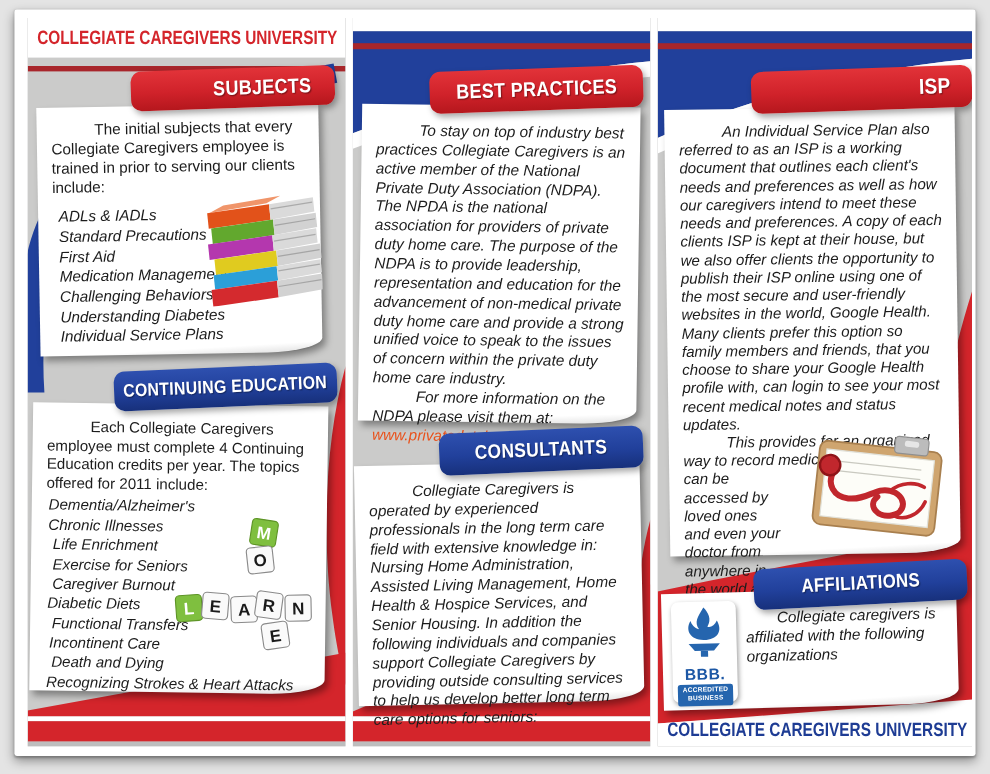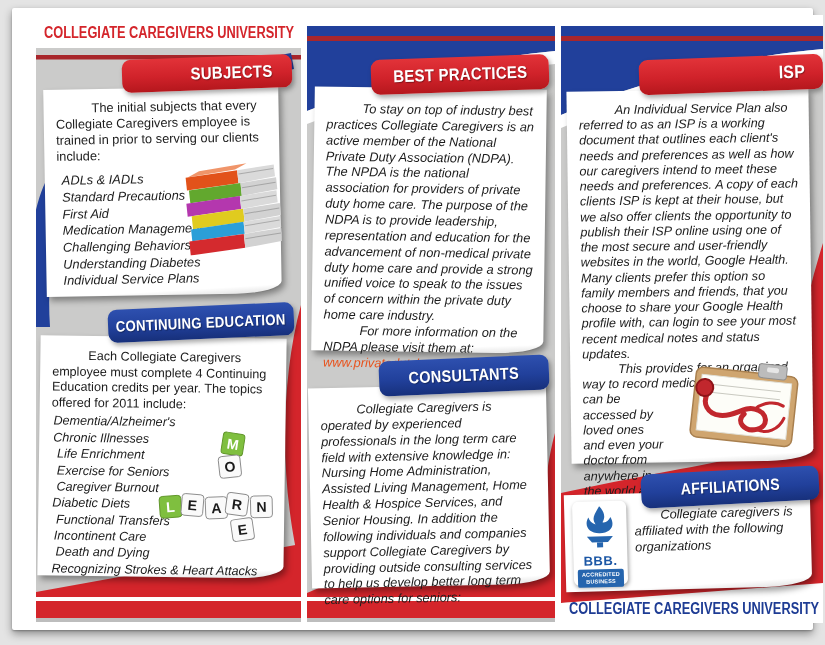--- a/index.html
+++ b/index.html
@@ -6,21 +6,21 @@
   body{
     width:825px;height:645px;background:#e4e4e4;
     font-family:"Liberation Sans","DejaVu Sans",sans-serif;
     position:relative;overflow:hidden;
   }
   .brochure{
     position:absolute;left:12px;top:8px;width:801px;height:622px;
     background:#ffffff;border-radius:2px;
     box-shadow:0 4px 9px rgba(0,0,0,.38), 0 1px 2px rgba(0,0,0,.25);
   }
-  .inner{position:absolute;left:24px;top:7px;width:787px;height:608px;background:#ffffff;}
+  .inner{position:absolute;left:11px;top:7px;width:787px;height:608px;background:#ffffff;}
   .panel{position:absolute;top:0;height:607px;background:#cbcbca;overflow:hidden;}
   .panel-left{left:0;width:265px;}
   .panel-mid{left:271px;width:248px;}
   .panel-right{left:525px;width:262px;}
   .decor{position:absolute;left:0;top:0;z-index:1;}
 
   .head-title{
     position:absolute;left:8px;top:9px;z-index:6;white-space:nowrap;
     font-weight:bold;font-size:16px;color:#d4252b;
     transform:scaleX(.80);transform-origin:left center;letter-spacing:0;

